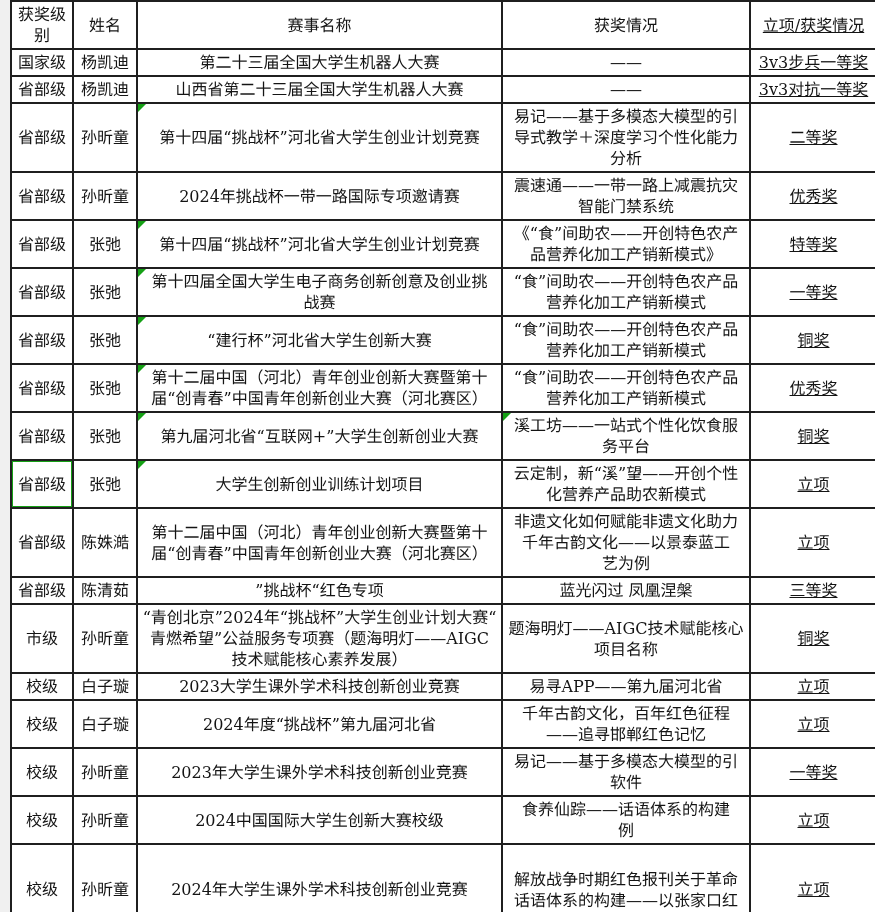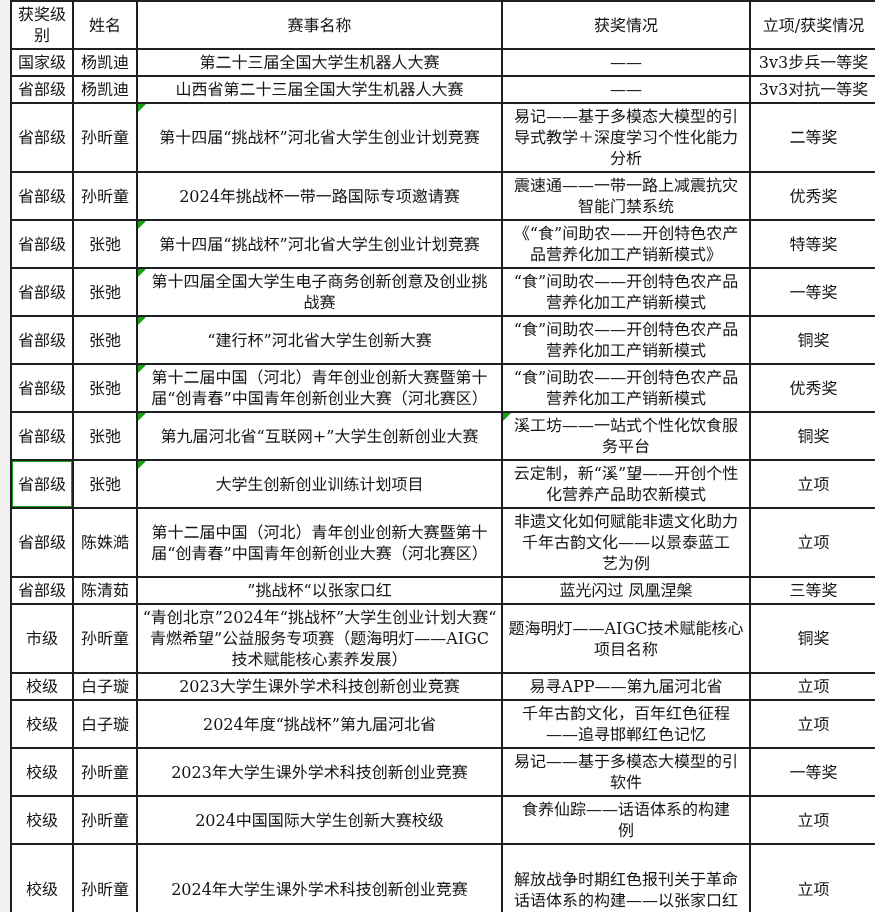--- a/index.html
+++ b/index.html
@@ -25,21 +25,21 @@
   }
   th,td{
     border:2px solid var(--grid);
     text-align:center;vertical-align:middle;
     font-size:16px;line-height:21px;font-weight:400;
     padding:2px 4px;
     white-space:pre-line;
     position:relative;
     overflow:hidden;
   }
-  th:last-child,td:last-child{border-right:none;}
+  th:last-child,td:last-child{border-right:none;text-decoration:underline;}
   col.c1{width:62px;} col.c2{width:64px;} col.c3{width:365px;} col.c4{width:248px;} col.c5{width:126px;}
   td.c-event{padding:2px 1px;}
   td.c-project{padding:2px 5px;}
   tbody tr:last-child td{height:90px;border-bottom:none;}
   .flag{
     position:absolute;top:0;left:0;width:0;height:0;
     border-top:8px solid var(--flag);
     border-right:8px solid transparent;
   }
   td.selected::after{
@@ -159,21 +159,21 @@
     <td class="c-event">第十二届中国（河北）青年创业创新大赛暨第十
 届“创青春”中国青年创新创业大赛（河北赛区）</td>
     <td class="c-project">非遗文化如何赋能非遗文化助力
 千年古韵文化——以景泰蓝工
 艺为例</td>
     <td class="c-award">立项</td>
   </tr>
       <tr>
     <td class="c-level">省部级</td>
     <td class="c-name">陈清茹</td>
-    <td class="c-event">”挑战杯“以张家口红</td>
+    <td class="c-event">”挑战杯“红色专项</td>
     <td class="c-project">蓝光闪过 凤凰涅槃</td>
     <td class="c-award">三等奖</td>
   </tr>
       <tr>
     <td class="c-level">市级</td>
     <td class="c-name">孙昕童</td>
     <td class="c-event">“青创北京”2024年“挑战杯”大学生创业计划大赛“
 青燃希望”公益服务专项赛（题海明灯——AIGC
 技术赋能核心素养发展）</td>
     <td class="c-project">题海明灯——AIGC技术赋能核心

